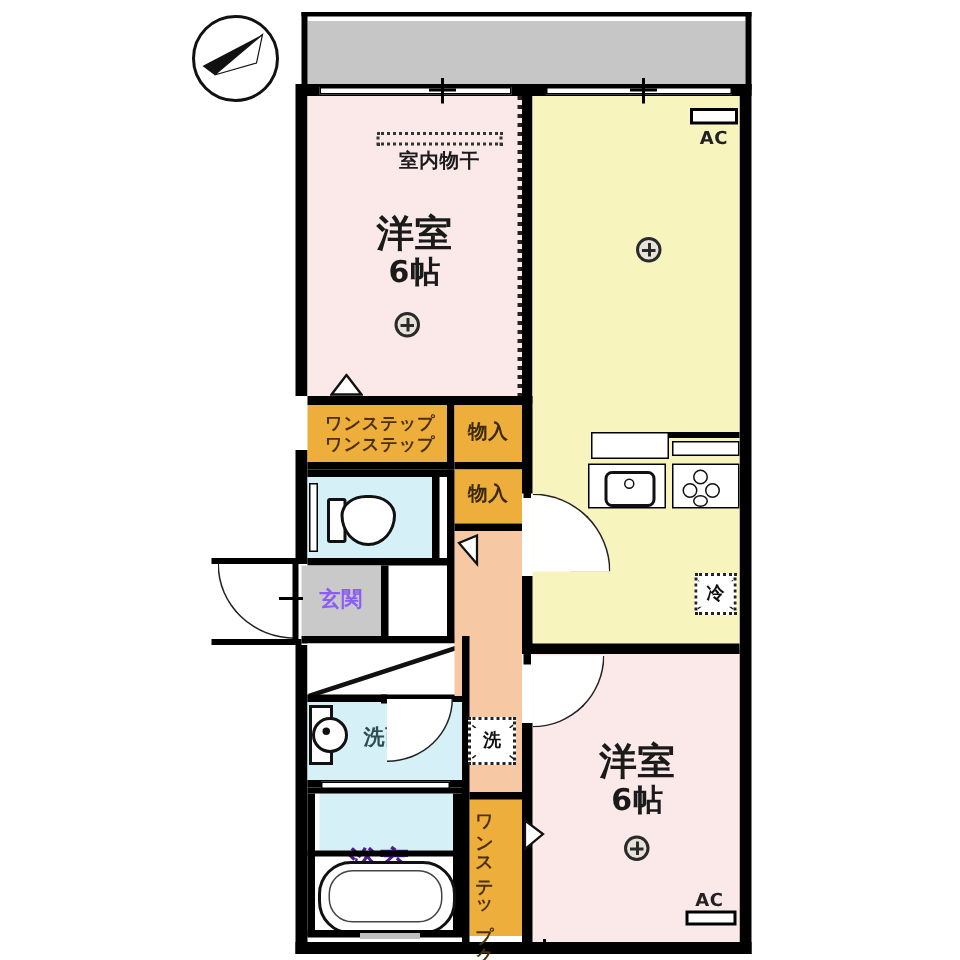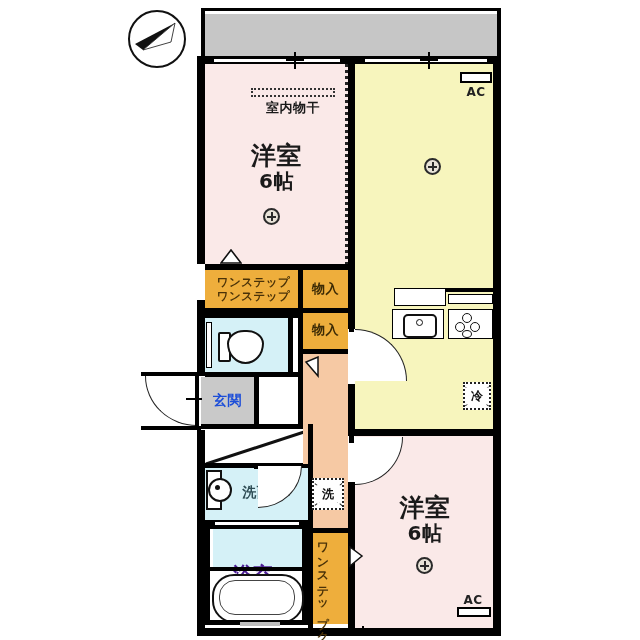--- a/index.html
+++ b/index.html
@@ -27,21 +27,21 @@
        font-weight:bold;letter-spacing:0.5px;}
   .lbl-room{font-size:25px;line-height:23px;}
   .lbl-sub{font-size:20px;line-height:22px;}
   .lbl-ldk{font-size:22px;line-height:24px;}
   .lbl-small{font-size:13px;line-height:14px;font-weight:bold;}
   .lbl-ac{font-size:12px;line-height:12px;font-weight:bold;color:#222;}
   .lbl-balcony{font-size:19px;letter-spacing:5px;font-weight:bold;}
   .lbl-closet{font-size:11.5px;line-height:13px;font-weight:bold;color:#4a3208;}
   .lbl-vert{font-size:12px;line-height:14px;font-weight:bold;color:#4a3208;
             writing-mode:vertical-rl;text-orientation:upright;letter-spacing:1px;}
-  .lbl-gray{color:#1d4ed8;text-align:center;}
+  .lbl-gray{color:#8b5cf6;text-align:center;}
   .thinbox{position:absolute;border:1.5px solid #000;box-sizing:border-box;}
 
   .ac-unit{position:absolute;border:2px solid #000;background:#fff;box-sizing:border-box;}
 
   .light{position:absolute;border:2px solid #2a2a2a;border-radius:50%;
          background:#e8e3d8;box-sizing:border-box;}
   .light:before{content:"";position:absolute;left:50%;top:2px;bottom:2px;width:2px;
          background:#2a2a2a;transform:translateX(-50%);}
   .light:after{content:"";position:absolute;top:50%;left:2px;right:2px;height:2px;
          background:#2a2a2a;transform:translateY(-50%);}

